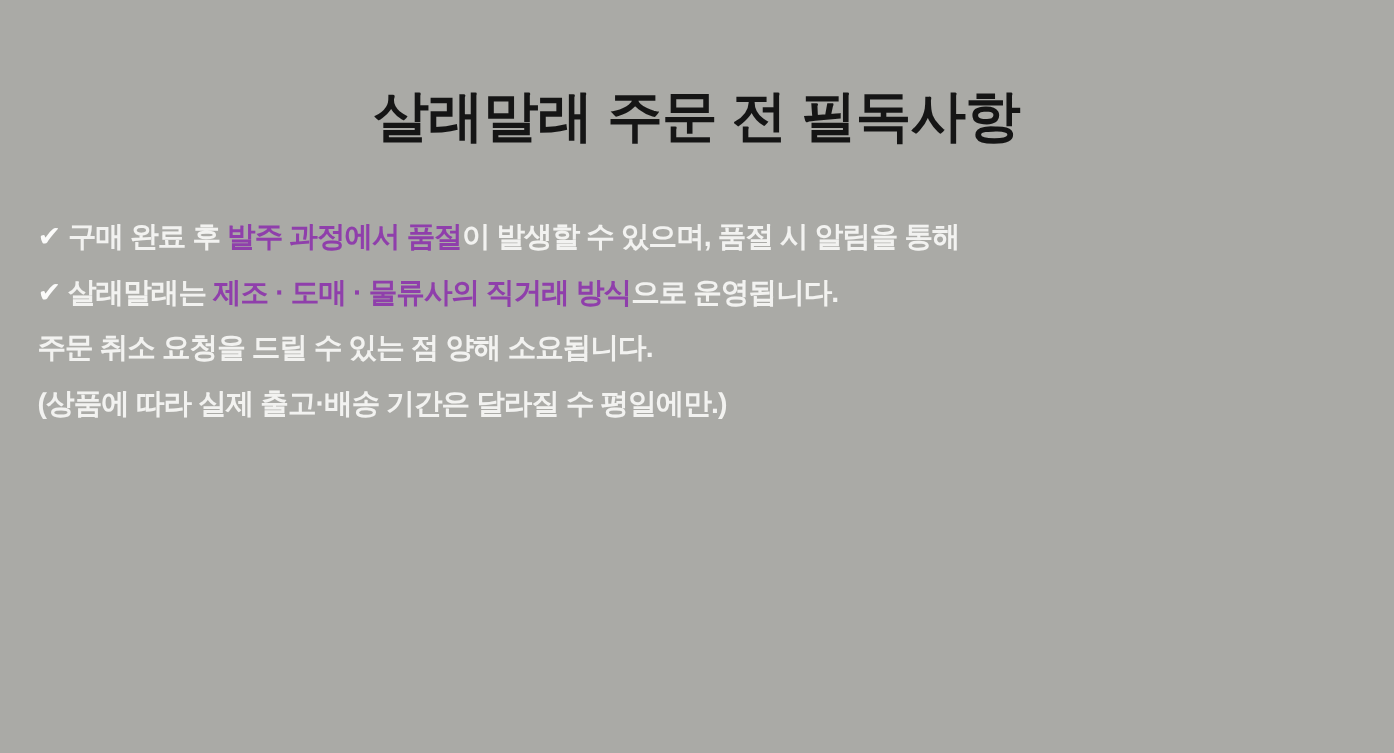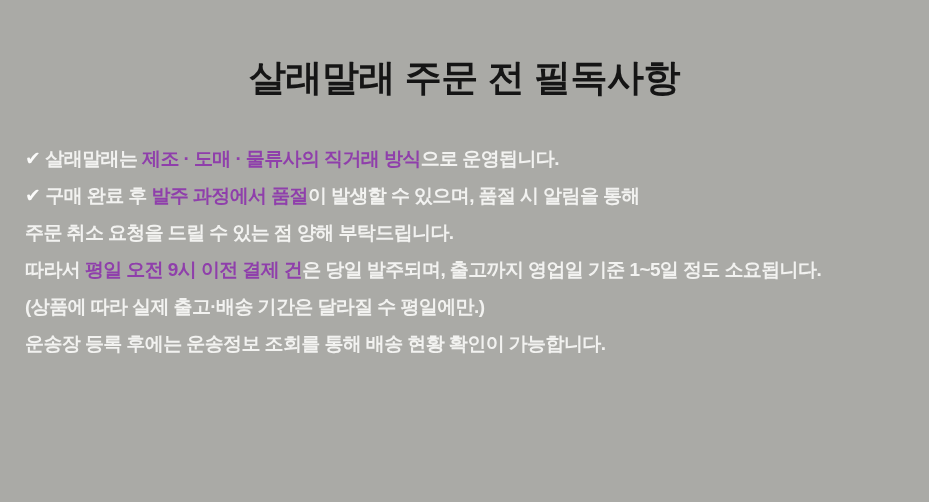--- a/index.html
+++ b/index.html
@@ -71,21 +71,19 @@
   }
 </style>
 </head>
 <body>
 
 <div class="notice-board">
 
   <div class="notice-title">살래말래 주문 전 필독사항</div>
 
   <div class="notice-body">
+      <div class="notice-line"><span class="check-icon">✔</span><span class="seg seg-plain">구매 완료 후 </span><span class="seg seg-hl">발주 과정에서 품절</span><span class="seg seg-plain">이 발생할 수 있으며, 품절 시 알림을 통해</span></div>
       <div class="notice-line"><span class="check-icon">✔</span><span class="seg seg-plain">살래말래는 </span><span class="seg seg-hl">제조 · 도매 · 물류사의 직거래 방식</span><span class="seg seg-plain">으로 운영됩니다.</span></div>
-      <div class="notice-line"><span class="check-icon">✔</span><span class="seg seg-plain">구매 완료 후 </span><span class="seg seg-hl">발주 과정에서 품절</span><span class="seg seg-plain">이 발생할 수 있으며, 품절 시 알림을 통해</span></div>
-      <div class="notice-line"><span class="seg seg-plain">주문 취소 요청을 드릴 수 있는 점 양해 부탁드립니다.</span></div>
-      <div class="notice-line"><span class="seg seg-plain">따라서 </span><span class="seg seg-hl">평일 오전 9시 이전 결제 건</span><span class="seg seg-plain">은 당일 발주되며, 출고까지 영업일 기준 1~5일 정도 소요됩니다.</span></div>
+      <div class="notice-line"><span class="seg seg-plain">주문 취소 요청을 드릴 수 있는 점 양해 소요됩니다.</span></div>
       <div class="notice-line"><span class="seg seg-plain">(상품에 따라 실제 출고·배송 기간은 달라질 수 평일에만.)</span></div>
-      <div class="notice-line"><span class="seg seg-plain">운송장 등록 후에는 운송정보 조회를 통해 배송 현황 확인이 가능합니다.</span></div>
     </div>
 
 </div>
 
 </body></html>

